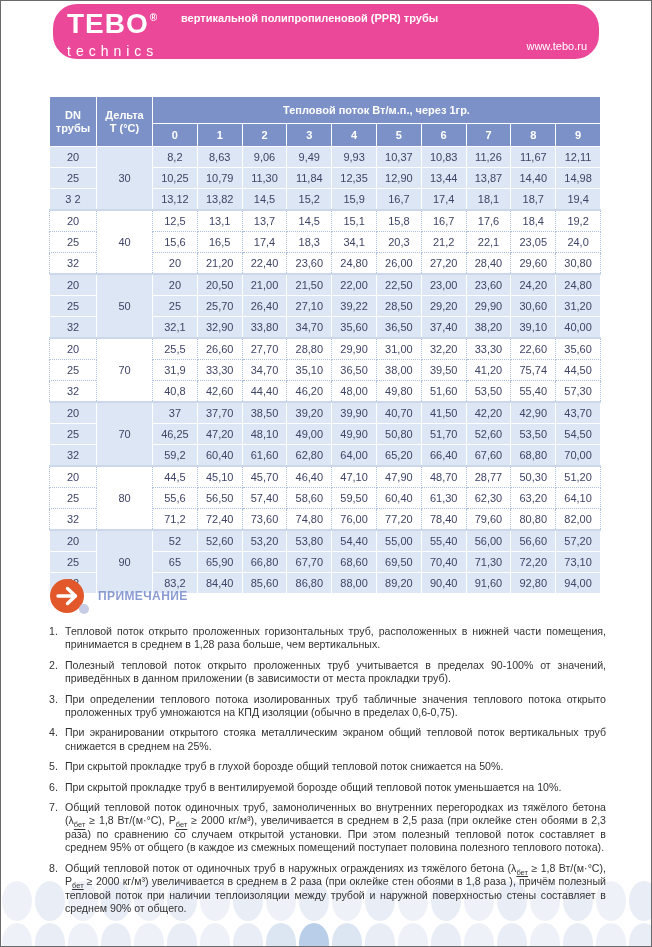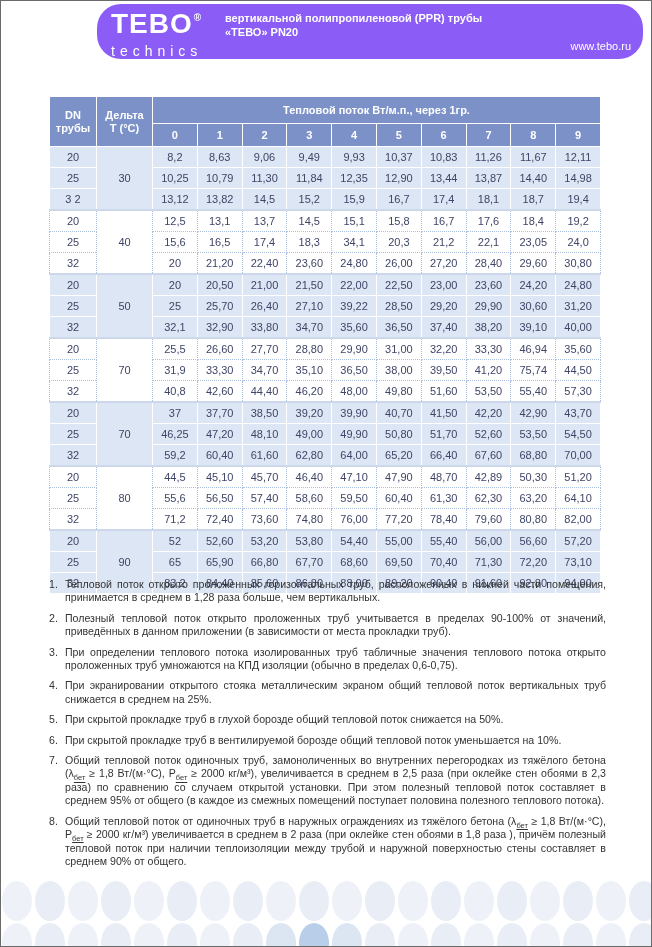--- a/index.html
+++ b/index.html
@@ -5,21 +5,21 @@
   html,body { margin:0; padding:0; background:#fff; }
   .page {
     position:relative; width:652px; height:947px; background:#fff;
     border:1px solid #6a6a6a; box-sizing:border-box; overflow:hidden;
     font-family:"Liberation Sans", sans-serif;
   }
 
   
   .header-band {
     position:absolute; left:52px; top:3px; width:546px; height:55px;
-    background:#8b5cf6; border-radius:24px;margin-left:44px;
+    background:#ec4899; border-radius:24px;
   }
   .logo { position:absolute; left:14px; top:6px; color:#fff; }
   .logo-main { font-size:28px; font-weight:bold; line-height:27px; letter-spacing:1px; }
   .logo-reg { font-size:10px; font-weight:bold; position:relative; top:-12px; left:1px; }
   .logo-sub { font-size:14px; letter-spacing:5px; margin-top:0; }
   .doc-title {
     position:absolute; left:128px; top:8px; color:#fff;
     font-size:11px; font-weight:bold; line-height:13.5px;
   }
   .website { position:absolute; right:12px; bottom:7px; color:#fff; font-size:11px; }
@@ -115,21 +115,20 @@
       </div>
     </div>
 
   <div class="header-band">
     <div class="logo">
       <div class="logo-main"><span>TEBO</span><span class="logo-reg">®</span></div>
       <div class="logo-sub">technics</div>
     </div>
     <div class="doc-title">
       <div>вертикальной полипропиленовой  (PPR) трубы</div>
-      <div>«ТЕВО» PN20</div>
     </div>
     <div class="website">www.tebo.ru</div>
   </div>
 
   <table class="heat">
     <colgroup>
       <col style="width:47px">
         <col style="width:56px">
       <col>
         <col>
@@ -292,21 +291,21 @@
           <td>20</td>
           <td rowspan="3" class="delta-cell">70</td>
           <td>25,5</td>
           <td>26,60</td>
           <td>27,70</td>
           <td>28,80</td>
           <td>29,90</td>
           <td>31,00</td>
           <td>32,20</td>
           <td>33,30</td>
-          <td>46,94</td>
+          <td>22,60</td>
           <td>35,60</td>
         </tr>
         <tr class="plain">
           <td>25</td>
           <td>31,9</td>
           <td>33,30</td>
           <td>34,70</td>
           <td>35,10</td>
           <td>36,50</td>
           <td>38,00</td>
@@ -371,21 +370,21 @@
         <tr class="plain group-start">
           <td>20</td>
           <td rowspan="3" class="delta-cell">80</td>
           <td>44,5</td>
           <td>45,10</td>
           <td>45,70</td>
           <td>46,40</td>
           <td>47,10</td>
           <td>47,90</td>
           <td>48,70</td>
-          <td>42,89</td>
+          <td>28,77</td>
           <td>50,30</td>
           <td>51,20</td>
         </tr>
         <tr class="plain">
           <td>25</td>
           <td>55,6</td>
           <td>56,50</td>
           <td>57,40</td>
           <td>58,60</td>
           <td>59,50</td>
@@ -445,20 +444,29 @@
           <td>89,20</td>
           <td>90,40</td>
           <td>91,60</td>
           <td>92,80</td>
           <td>94,00</td>
         </tr>
       </tbody>
   </table>
 
   <div class="notes">
+    <div class="notes-head">
+      <span class="note-icon">
+        <svg width="36" height="36" viewBox="0 0 36 36">
+          <circle cx="18" cy="18" r="17" fill="#e2582b"></circle>
+          <path d="M9 18 H25 M18.5 10.5 L26.5 18 L18.5 25.5" stroke="#fff" stroke-width="3.4" fill="none" stroke-linecap="round" stroke-linejoin="round"></path>
+        </svg>
+      </span>
+      <span class="notes-title">ПРИМЕЧАНИЕ</span>
+    </div>
     <div id="notes-list">
         <div class="note-item">
           <span class="note-num">1.</span>
           <div class="note-text"><span>Тепловой поток открыто проложенных горизонтальных труб, расположенных в нижней части помещения, принимается в среднем в 1,28 раза больше, чем вертикальных.</span></div>
         </div>
         <div class="note-item">
           <span class="note-num">2.</span>
           <div class="note-text"><span>Полезный тепловой поток открыто проложенных труб учитывается в пределах 90-100% от значений, приведённых в данном приложении (в зависимости от места прокладки труб).</span></div>
         </div>
         <div class="note-item">

